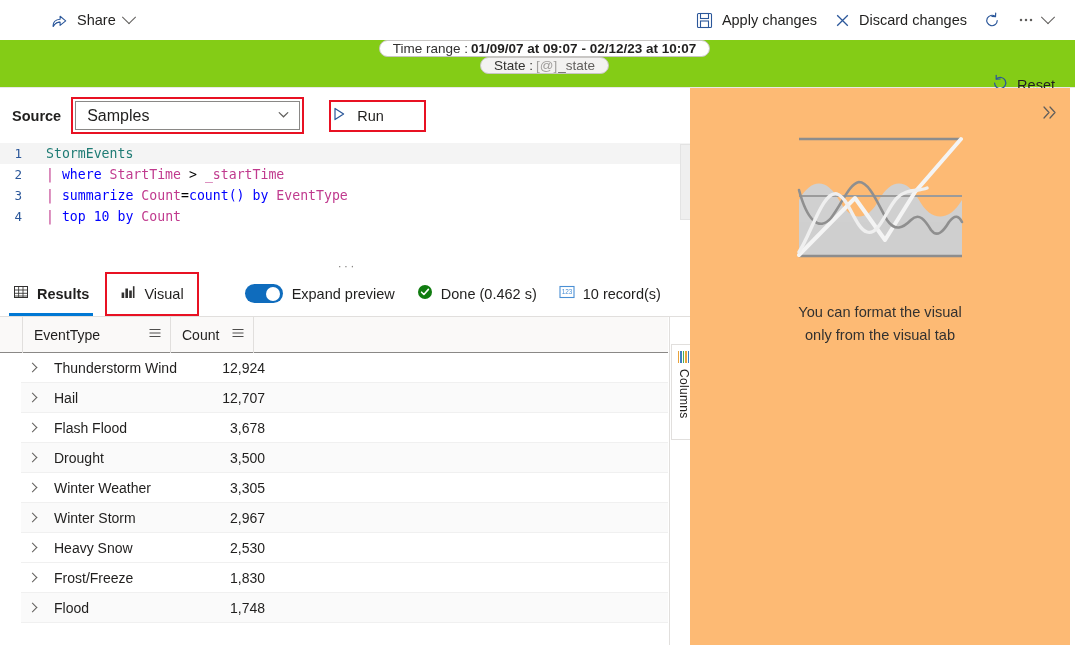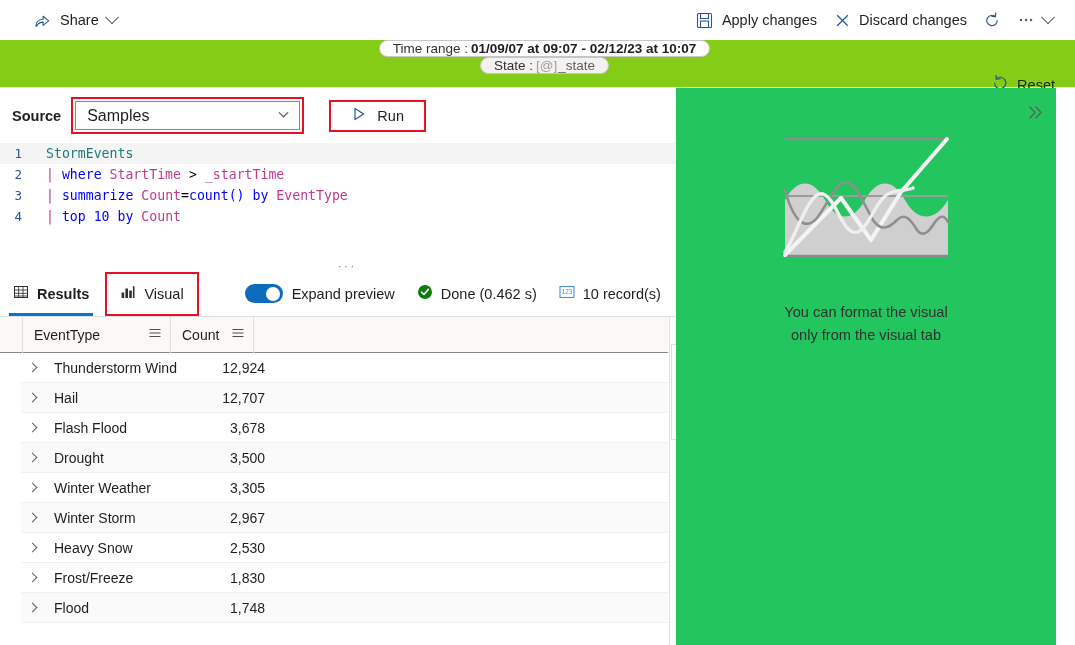--- a/index.html
+++ b/index.html
@@ -24,21 +24,21 @@
   
   .cmdbar {
     position: absolute;
     left: 0; top: 0;
     width: 1075px; height: 40px;
     display: flex;
     align-items: center;
     background: #ffffff;
     border-bottom: 1px solid #e8e8e8;
   }
-  .cmd-left { display: flex; align-items: center; padding-left: 26px; }
+  .cmd-left { display: flex; align-items: center; padding-left: 43px; }
   .cmd-right { margin-left: auto; display: flex; align-items: center; padding-right: 14px; }
   .cmd-btn {
     display: flex;
     align-items: center;
     gap: 8px;
     height: 32px;
     padding: 0 8px;
     font-size: 14.5px;
     color: #201f1e;
     cursor: pointer;
@@ -141,21 +141,21 @@
     border: 1px solid #8a8886;
     background: #fff;
     box-sizing: border-box;
     cursor: pointer;
     padding: 0 9px 0 11px;
   }
   .src-combo .txt { font-size: 16px; color: #201f1e; flex: 1; }
   .run-wrap {
     margin-left: 25px;
     width: 97px; height: 32px;
-    display: flex; align-items: center; justify-content: center;
+    display: flex; align-items: center; justify-content: flex-start;
     gap: 10px;
     cursor: pointer;
     box-sizing: border-box;
   }
   .run-wrap .run-label { font-size: 14.5px; color: #201f1e; }
 
   
   .editor {
     position: absolute;
     left: 0; top: 55px;
@@ -359,23 +359,23 @@
   .colstab-border-l {
     position: absolute;
     left: 669px; top: 317px;
     width: 1px; height: 328px;
     background: #e1dfdd;
   }
 
   
   .rightpane {
     position: absolute;
-    left: 676px; top: 88px;
+    left: 690px; top: 88px;
     width: 380px; height: 557px;
-    background: #22c55e;
+    background: #fdba74;
   }
   .collapse-btn {
     position: absolute;
     right: 6px; top: 13px;
     width: 30px; height: 28px;
     display: flex; align-items: center; justify-content: center;
     cursor: pointer;
     color: #605e5c;
     font-size: 17px;
   }

